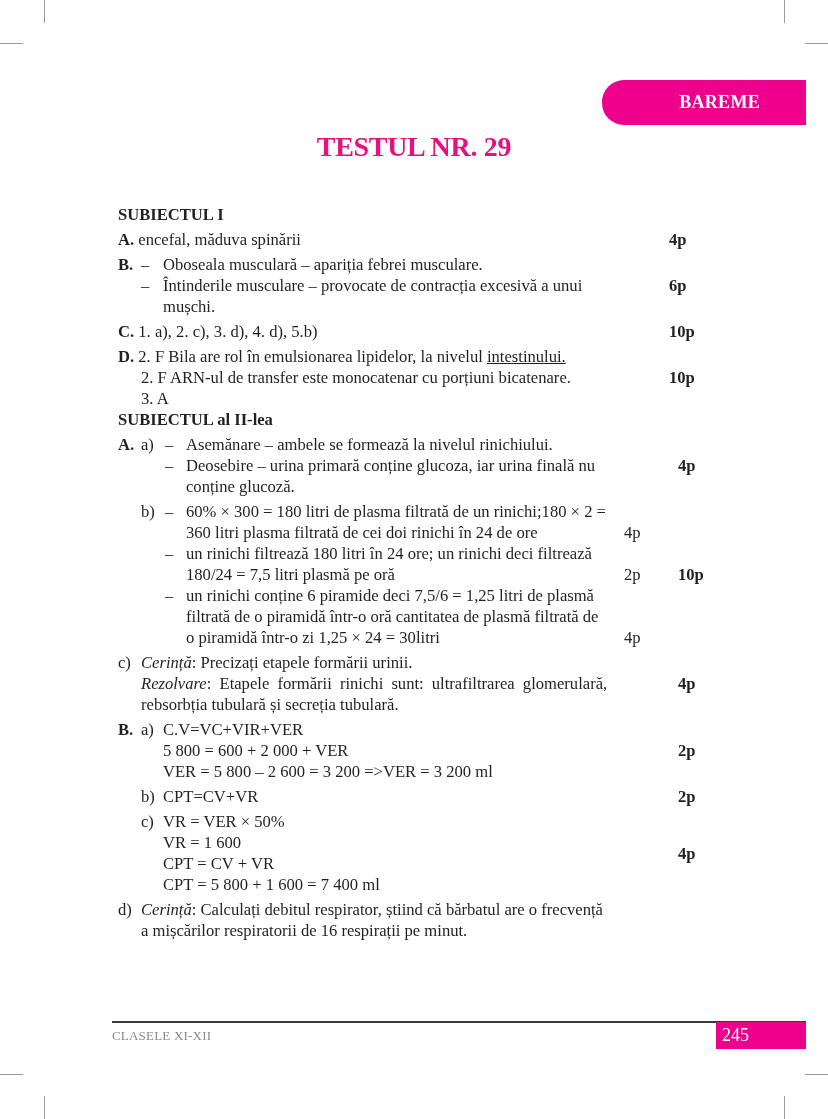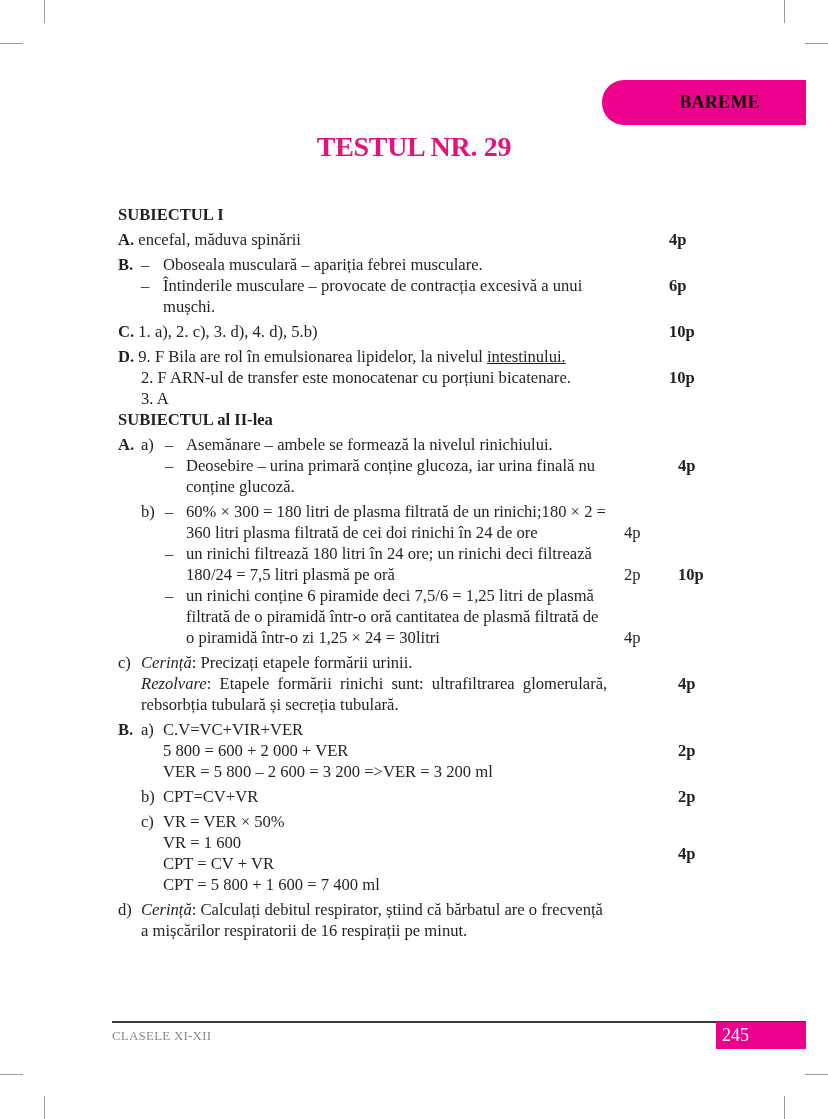--- a/index.html
+++ b/index.html
@@ -5,21 +5,21 @@
     html, body { margin:0; padding:0; background:#ffffff; }
     body { width:828px; height:1119px; position:relative; overflow:hidden;
            font-family:"Liberation Serif", serif; color:#231f20; }
     .crop { position:absolute; background:#9a9a9a; }
     .crop.v { width:1px; height:23px; }
     .crop.h { height:1px; width:23px; }
 
     .tab { position:absolute; left:602px; top:80px; width:204px; height:45px;
            background:#ec008c; border-radius:22px 0 0 22px; }
     .tab span { position:absolute; left:0; right:0; top:12px; text-align:right; padding-right:46px;
-                color:#000000; font-weight:bold; font-size:18px; letter-spacing:0.3px; }
+                color:#ffffff; font-weight:bold; font-size:18px; letter-spacing:0.3px; }
 
     .title { position:absolute; left:0; width:828px; top:131px; text-align:center;
              color:#e2127f; font-weight:bold; font-size:28px; letter-spacing:-0.3px; }
 
     .content { position:absolute; left:118px; top:188px; width:600px; font-size:16.6px; line-height:21px;margin-top:16px; }
     .ln { position:relative; height:21px; white-space:nowrap; }
     .gap { height:4px; }
     .b { font-weight:bold; }
     .i { font-style:italic; }
     .u { text-decoration:underline; }
@@ -81,21 +81,21 @@
   <div class="ln">
     <span class="b">C.</span>
     <span>1. a), 2. c), 3. d), 4. d), 5.b)</span>
     <span class="pts">10p</span>
   </div>
   <div class="gap"></div>
 
   <div>
     <div class="ln">
       <span class="b">D.</span>
-      <span>9. F Bila are rol în emulsionarea lipidelor, la nivelul </span><span class="u">intestinului.</span>
+      <span>2. F Bila are rol în emulsionarea lipidelor, la nivelul </span><span class="u">intestinului.</span>
     </div>
     <div class="ln">
       <span class="abs" style="left:23px">2. F ARN-ul de transfer este monocatenar cu porțiuni bicatenare.</span>
       <span class="pts">10p</span>
     </div>
     <div class="ln">
       <span class="abs" style="left:23px">3. A</span>
     </div>
   </div>
 

